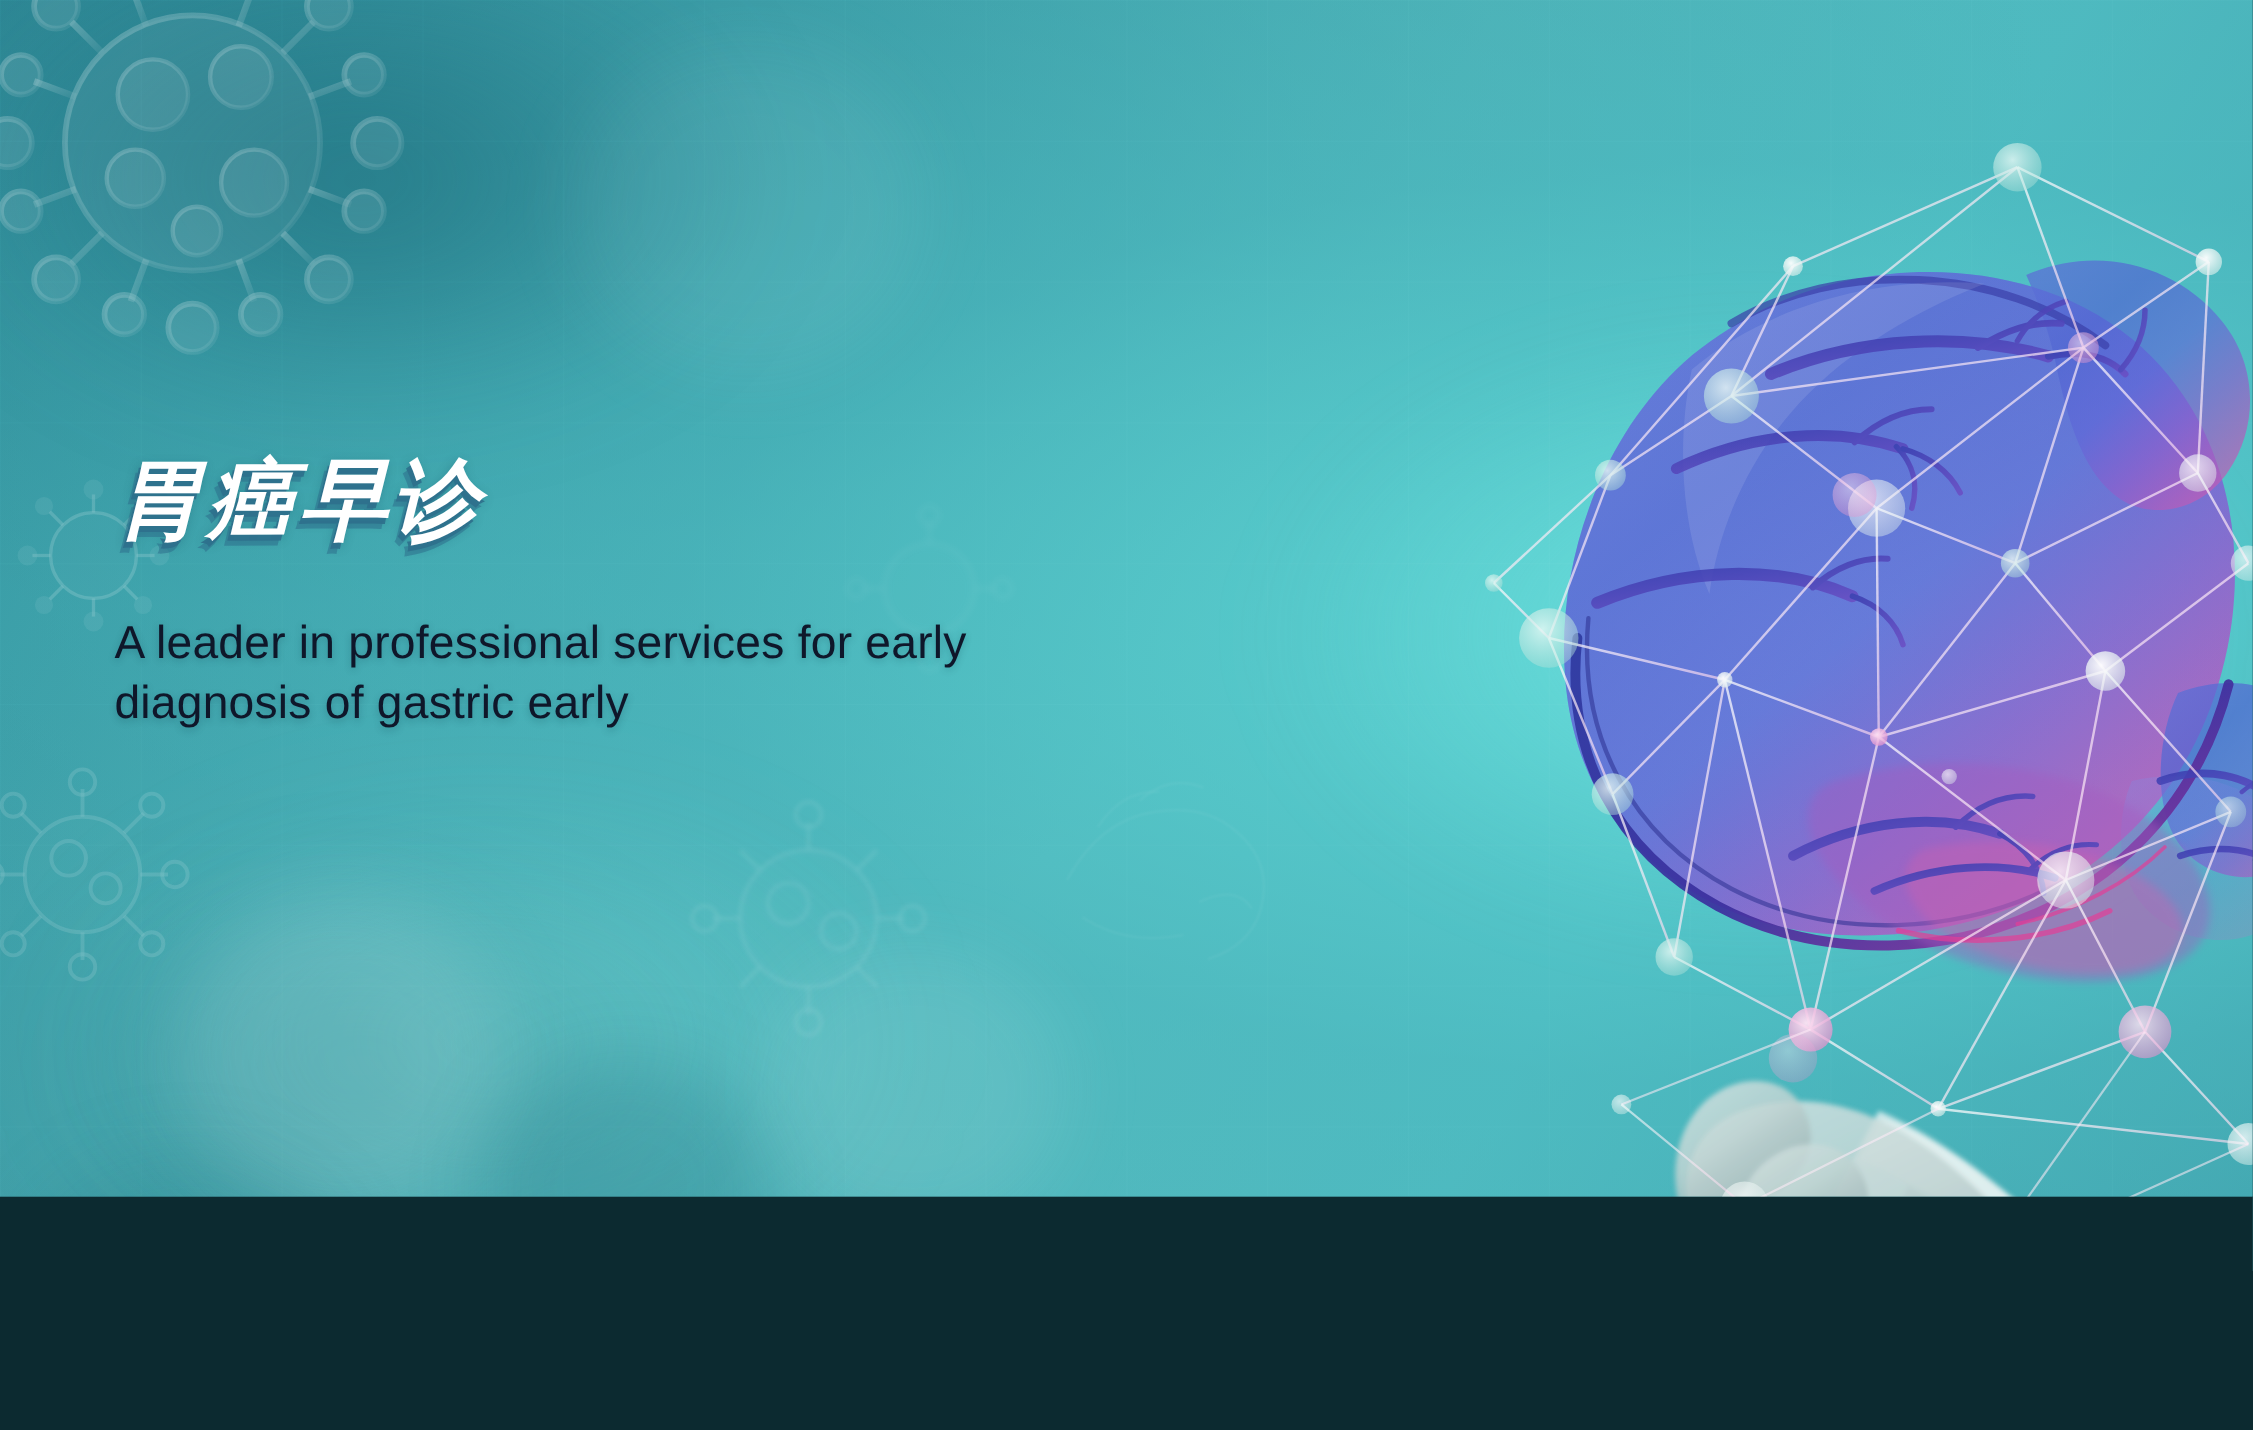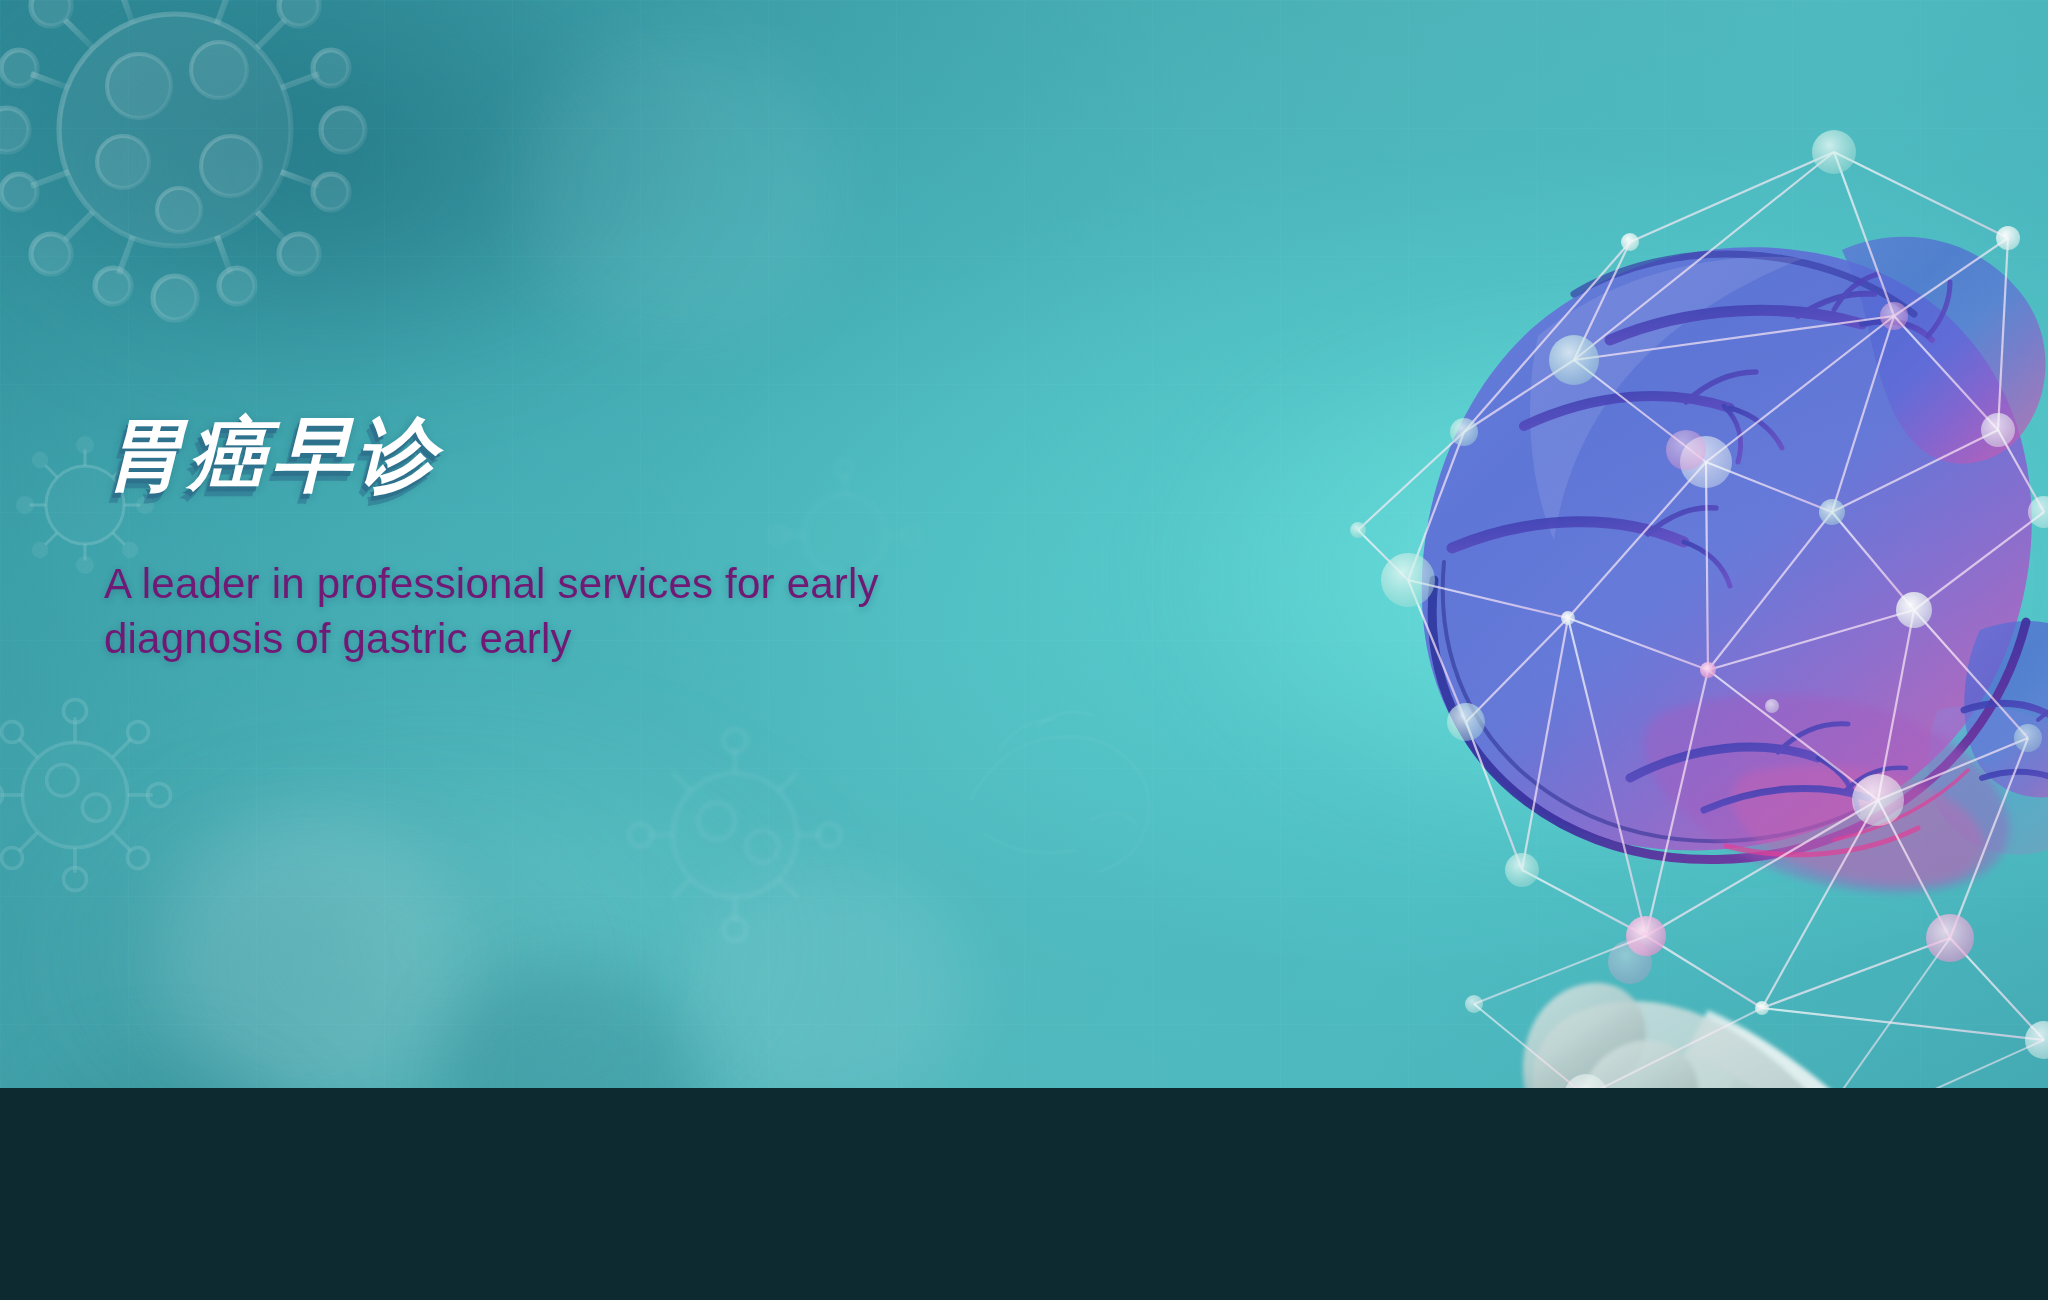--- a/index.html
+++ b/index.html
@@ -97,21 +97,21 @@
       -2px  3px 10px rgba(18,70,88,.30);
     white-space:nowrap;
   }
   .headline + .headline{ margin-top:14px; }
 
   .subtitle{
     margin:58px 0 0 0;
     font-size:42px;
     line-height:1.32;
     font-weight:400;
-    color:#701a75;
+    color:#0f172a;
     letter-spacing:.005em;
     text-shadow:0 2px 7px rgba(16,66,80,.28);
     max-width:1010px;
   }
 
   
   #artwork{
     position:absolute;
     right:-10px; top:110px;
     width:820px; height:1190px;

